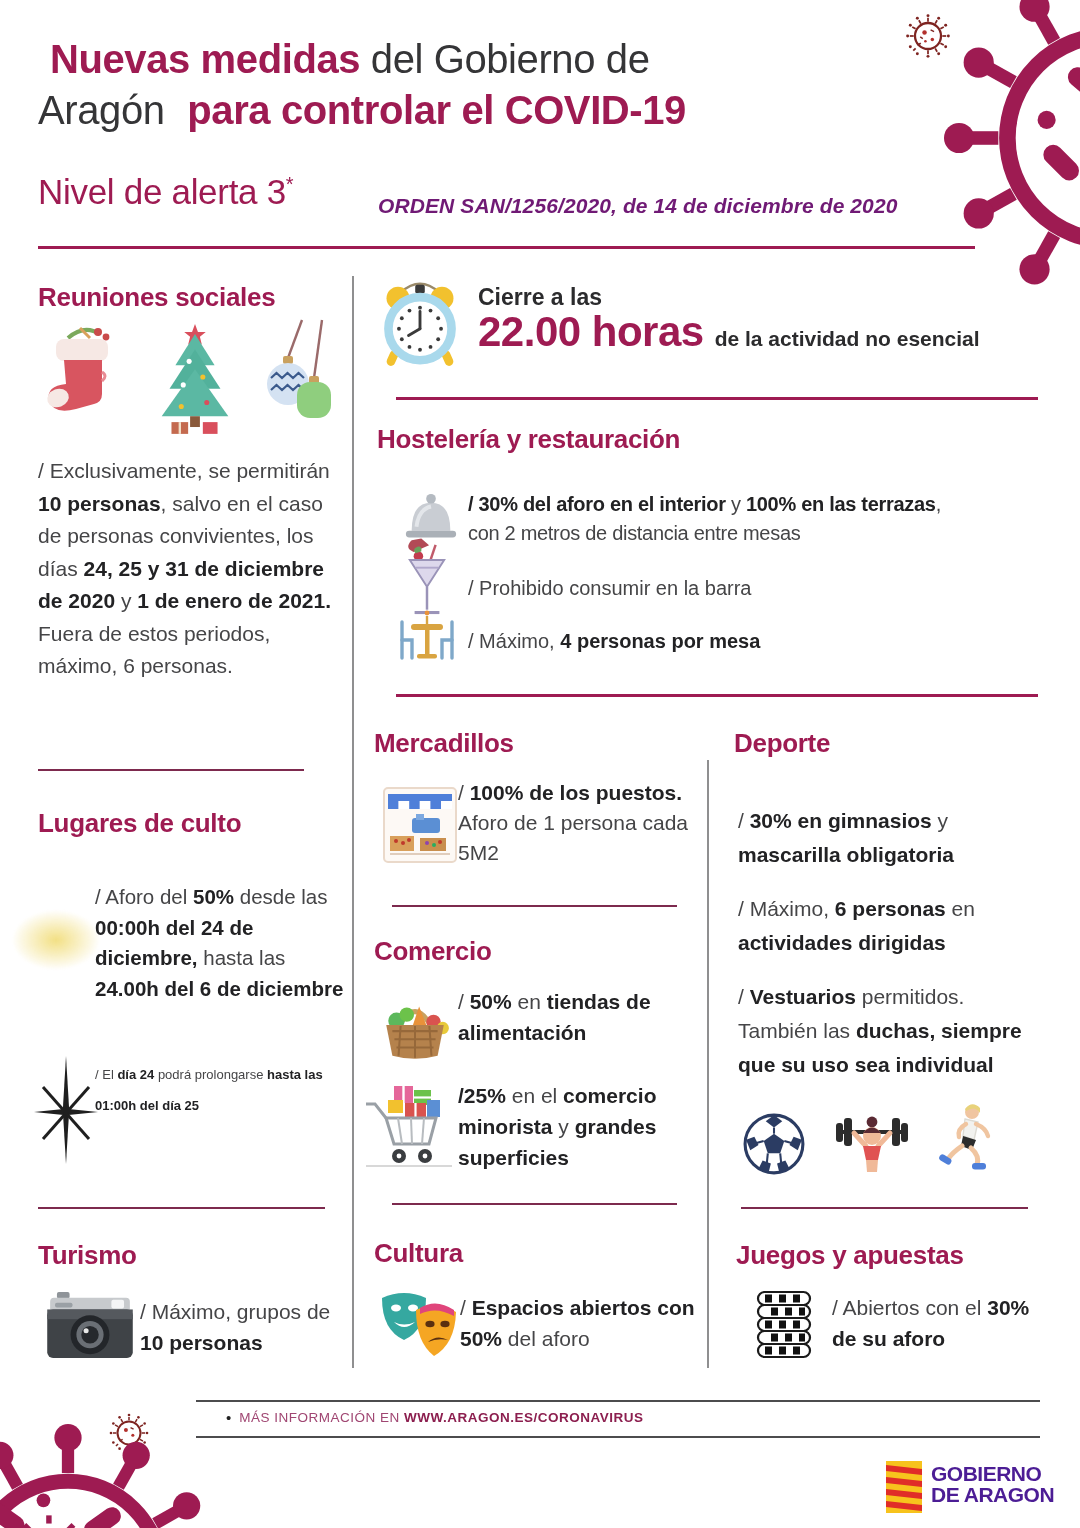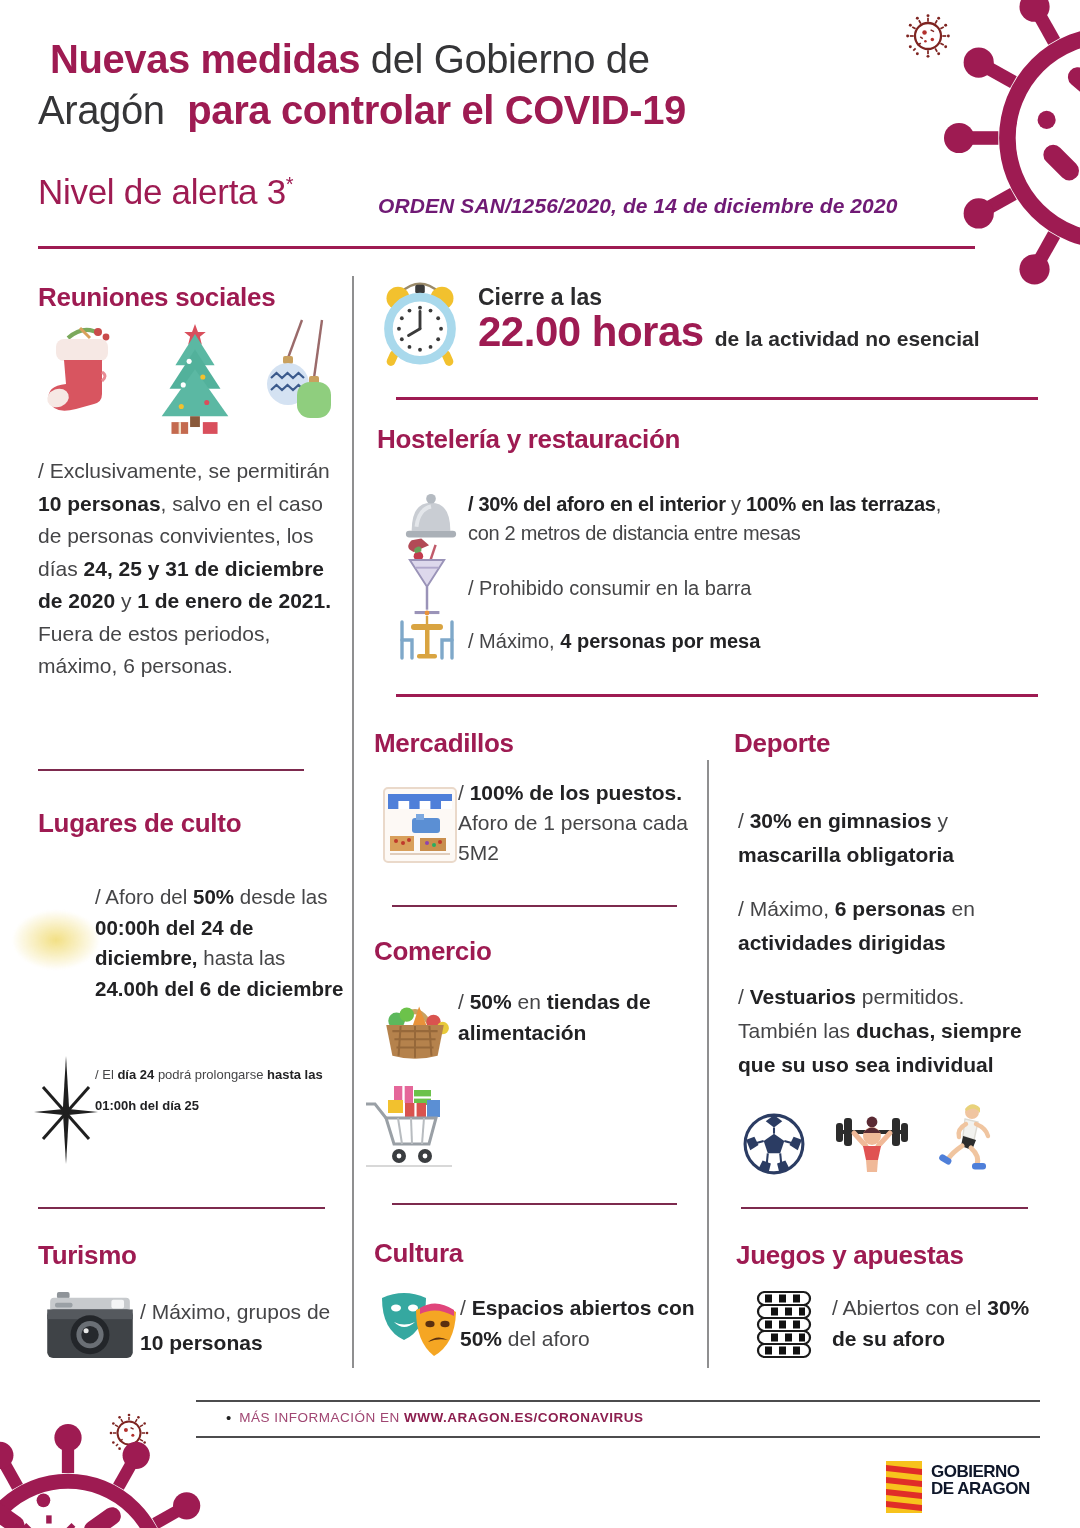--- a/index.html
+++ b/index.html
@@ -43,21 +43,21 @@
   .dep-t1{left:738px;top:804px;width:305px;font-size:21px;line-height:34px;}
   .dep-t2{left:738px;top:892px;width:305px;font-size:21px;line-height:34px;}
   .dep-t3{left:738px;top:980px;width:308px;font-size:21px;line-height:34px;}
   .jue-t{left:832px;top:1292px;width:218px;font-size:21px;line-height:31px;}
 
   .finfo{left:226px;top:1409px;display:flex;align-items:center;gap:8px;}
   .finfo .bullet{color:#222;font-size:15px;}
   .finfo .txt{font-size:13.5px;letter-spacing:.5px;color:#a04672;font-weight:400;}
   .finfo .txt .b{color:#8c1f4f;}
   .logo{left:884px;top:1460px;display:flex;gap:7px;align-items:flex-start;}
-  .logo-text{font-size:17px;font-weight:700;line-height:.98;color:#0f172a;letter-spacing:-.5px;padding-top:4px;}
+  .logo-text{font-size:21px;font-weight:700;line-height:.98;color:#4c1d95;letter-spacing:-.5px;padding-top:4px;}
   .glow{left:12px;top:910px;width:88px;height:60px;border-radius:50%;
         background:radial-gradient(closest-side,rgba(240,218,110,.85),rgba(250,240,200,0));filter:blur(1px);}
   svg{display:block;}
 </style>
 </head>
 <body>
 
 <div id="page">
 
   <h1 class="abs title rich"><span class="b a">Nuevas medidas</span><span> del Gobierno de</span><br><span>Aragón </span><span class="b a">para controlar el COVID-19</span></h1>
@@ -379,20 +379,21 @@
       <line x1="47" y1="38" x2="48" y2="64" stroke="#b8bcc0" stroke-width="2"></line>
       <line x1="60" y1="38" x2="58" y2="64" stroke="#b8bcc0" stroke-width="2"></line>
       <path d="M22 38 L11 24 L2 24" stroke="#9aa0a6" stroke-width="3" fill="none"></path>
       <circle cx="35" cy="76" r="7" fill="#3a3d40"></circle>
         <circle cx="35" cy="76" r="2.4" fill="#fff"></circle>
       <circle cx="61" cy="76" r="7" fill="#3a3d40"></circle>
         <circle cx="61" cy="76" r="2.4" fill="#fff"></circle>
       <line x1="2" y1="86" x2="88" y2="86" stroke="#d8d8d8" stroke-width="2"></line>
     </svg>
   </span>
+  <p class="abs rich com-t2"><span class="b">/</span><span class="b">25%</span><span> en el </span><span class="b">comercio minorista</span><span> y </span><span class="b">grandes superficies</span></p>
 
   <div class="rule" style="left:392px;top:1203px;width:285px;height:2px;"></div>
 
   <h2 class="abs h" style="left:374px;top:1238px;">Cultura</h2>
   <span class="abs" style="left:376px;top:1286px;">
     <svg width="86" height="76" viewBox="0 0 86 76">
       <path d="M6 12 Q28 2 50 12 Q50 44 28 54 Q6 44 6 12 Z" fill="#35a8a0"></path>
       <ellipse cx="20" cy="22" rx="5" ry="3.4" fill="#fff"></ellipse>
         <ellipse cx="37" cy="22" rx="5" ry="3.4" fill="#fff"></ellipse>
       <path d="M18 36 Q28 46 39 36 Q28 41 18 36 Z" fill="#fff"></path>

